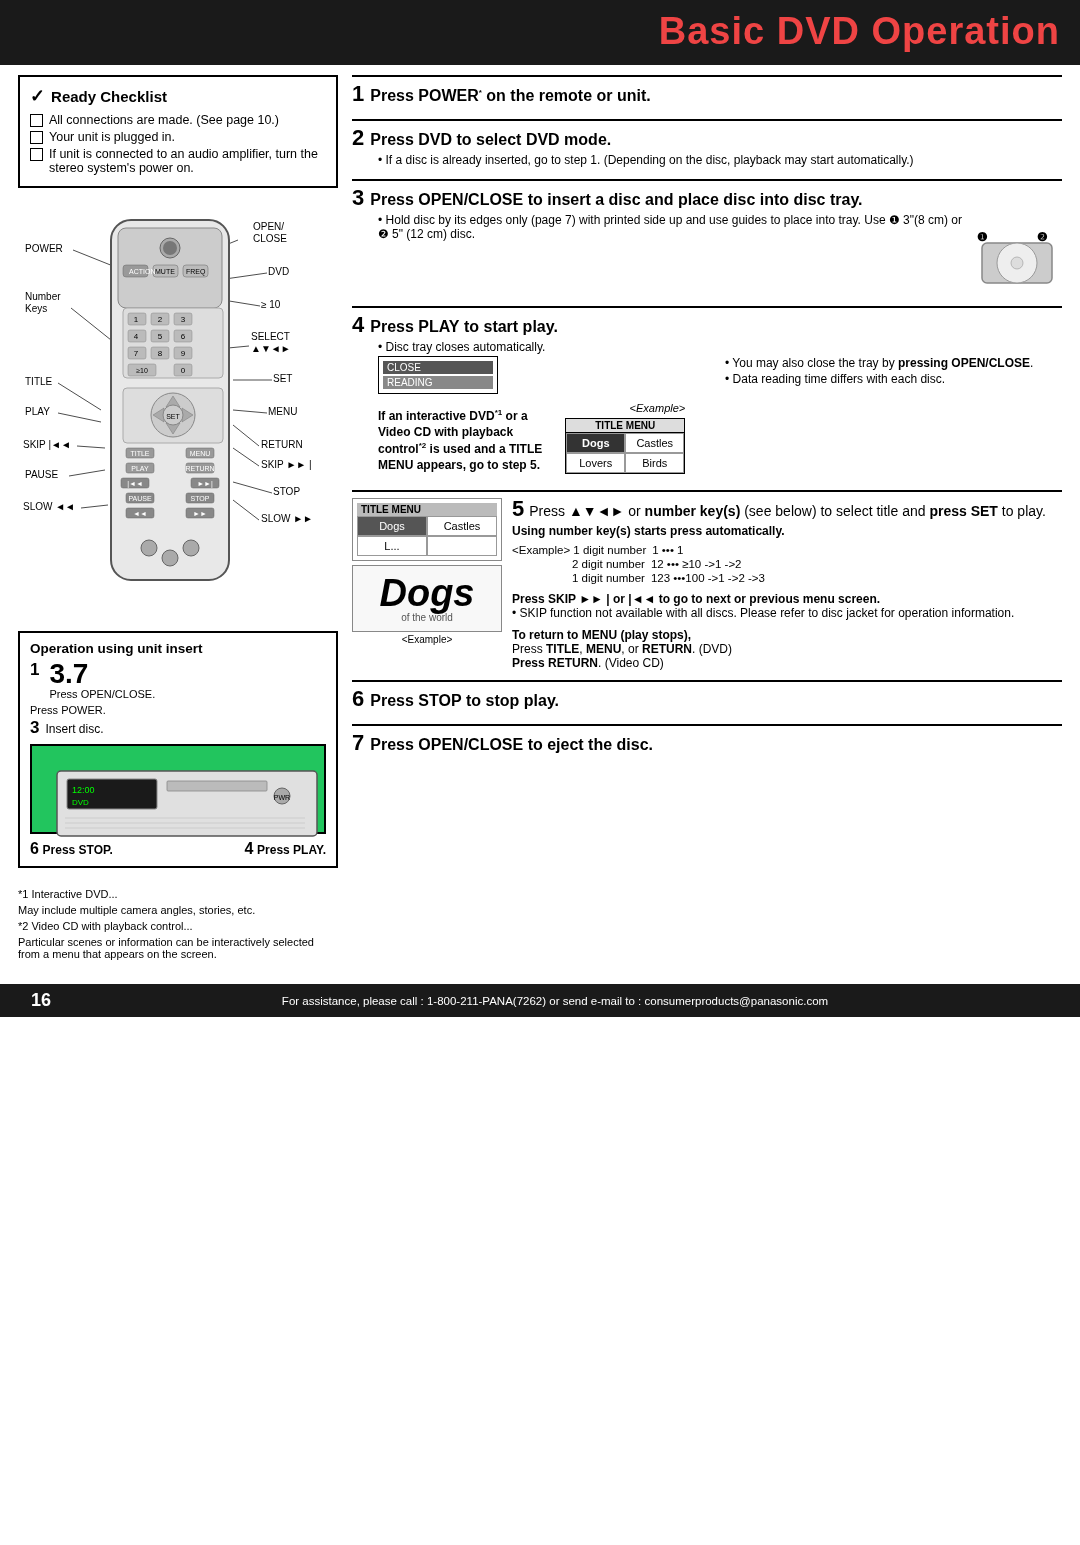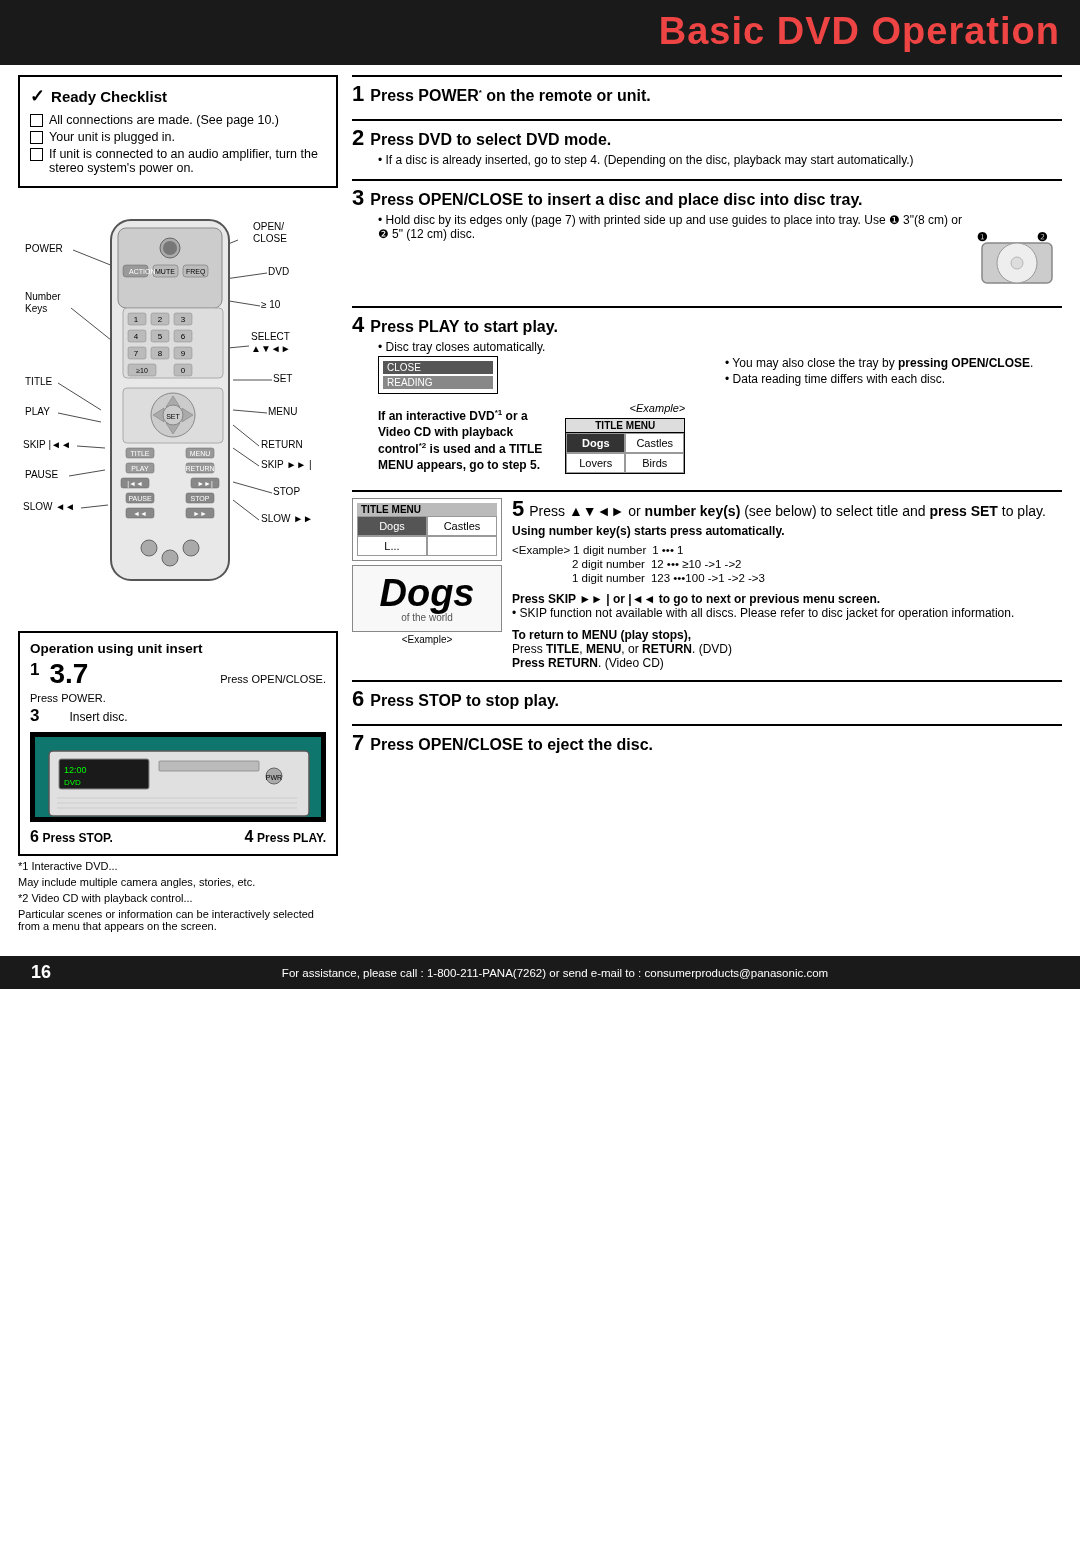--- a/index.html
+++ b/index.html
@@ -78,39 +78,39 @@
       margin-top: 8px;
     }
     .op-unit-title {
       font-weight: bold;
       font-size: 13.5px;
       margin-bottom: 4px;
     }
 
     
     .unit-diagram {
-      border: 5px solid #000000;
+      border: 2px solid #000000;
       margin: 6px 0;
-      padding: 4px;
-      background: #0f766e;
+      padding: 15px;
+      background: #22c55e;
       height: 90px;
       position: relative;
     }
 
     .op-bottom-row {
       display: flex;
       justify-content: space-between;
       font-size: 13px;
       font-weight: bold;
       margin-top: 4px;
     }
 
     
     .footnotes {
-      margin-top: 4px;
+      margin-top: 20px;
       font-size: 11px;
     }
     .footnote {
       margin-bottom: 4px;
     }
 
     
     .right-col {
       flex: 1;
     }
@@ -496,34 +496,34 @@
     </div>
 
     <div class="op-unit">
       <div class="op-unit-title">Operation using unit insert</div>
 
       <div style="display:flex; gap:10px; align-items:flex-start; margin-bottom:4px;">
         <div>
           <span style="font-weight:bold; font-size:17px;">1</span>
         </div>
         <div style="flex:1;">
-          <div style="display:flex; justify-content:space-between; align-items:baseline;">
+          <div style="display:flex; justify-content:space-between; align-items:baseline;flex-direction:column;">
             <span style="font-weight:bold; font-size:28px; line-height:1;">3.7</span>
             <span style="font-size:11px;">Press OPEN/CLOSE.</span>
           </div>
         </div>
       </div>
 
       <div style="font-size:11px; margin-bottom:2px;">
         <span>Press POWER.</span>
       </div>
 
       <div style="display:flex; gap:6px; align-items:baseline; margin-bottom:4px;">
         <span style="font-weight:bold; font-size:17px;">3</span>
-        <span style="font-size:12px;margin-left:24px;">Insert disc.</span>
+        <span style="font-size:12px;">Insert disc.</span>
       </div>
 
       <div class="unit-diagram">
         <svg width="280" height="85" viewBox="0 0 280 85">
 
           <rect x="10" y="10" width="260" height="65" rx="4" ry="4" fill="#e0e0e0" stroke="#555" stroke-width="1.5"></rect>
 
           <rect x="20" y="18" width="90" height="30" rx="2" fill="#1a1a1a" stroke="#888" stroke-width="1"></rect>
           <text x="25" y="32" font-size="9" fill="#0f0" font-family="Arial">12:00</text>
           <text x="25" y="44" font-size="8" fill="#0f0" font-family="Arial">DVD</text>
@@ -580,21 +580,21 @@
     </div>
 
     <div class="step-section">
       <div class="step-header">
         <span class="step-num-circle">2</span>
         <span class="step-title">
           <strong>Press DVD</strong> to select DVD mode.
         </span>
       </div>
       <div class="step-body">
-        <p>• If a disc is already inserted, go to step 4. (Depending on the disc, playback may start automatically.)</p>
+        <p>• If a disc is already inserted, go to step 1. (Depending on the disc, playback may start automatically.)</p>
       </div>
     </div>
 
     <div class="step-section">
       <div class="step-header">
         <span class="step-num-circle">3</span>
         <span class="step-title">
           <strong>Press OPEN/CLOSE</strong> to insert a disc and place disc into disc tray.
         </span>
       </div>

